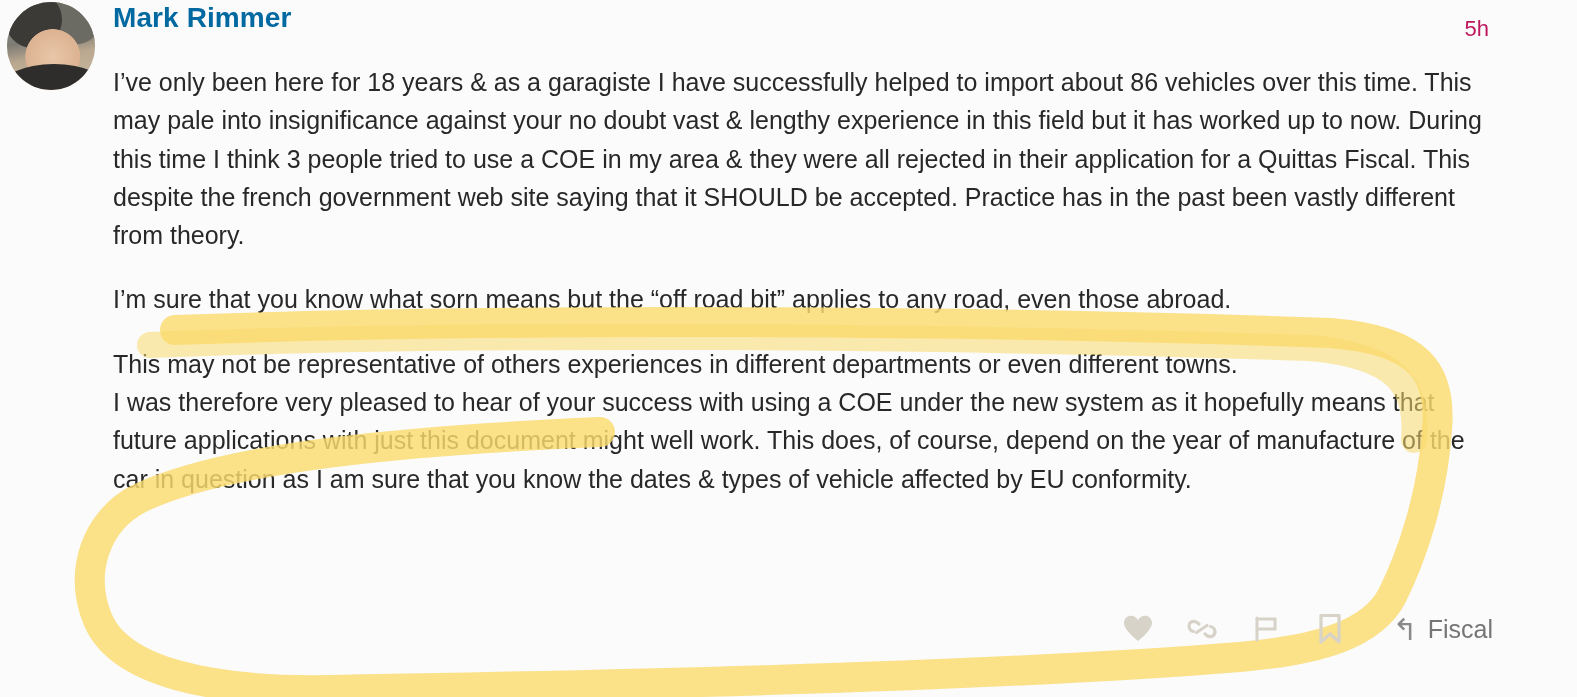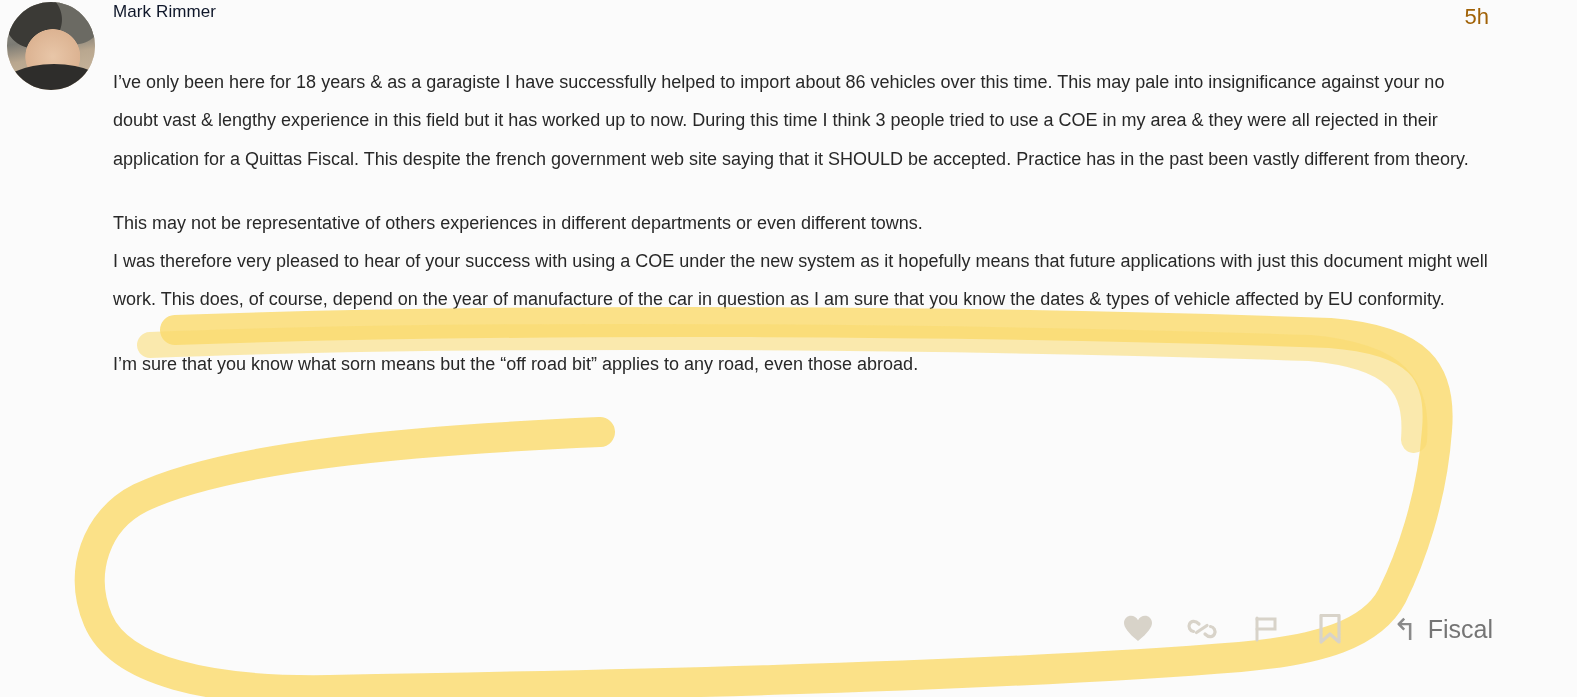--- a/index.html
+++ b/index.html
@@ -52,40 +52,40 @@
     height: 36px;
     background: #2e2d2b;
     border-radius: 50% 50% 0 0 / 70% 70% 0 0;
   }
 
   
   .username {
     position: absolute;
     left: 113px;
     top: 2px;
-    font-size: 17px;
-    font-weight: normal;
-    color: #0f172a;
+    font-size: 28px;
+    font-weight: bold;
+    color: #0369a1;
     letter-spacing: 0.1px;
   }
   .timestamp {
     position: absolute;
     right: 88px;
-    top: 4px;
+    top: 16px;
     font-size: 22px;
-    color: #a16207;
+    color: #be185d;
   }
 
   
   .body {
     position: absolute;
     left: 113px;
     top: 63px;
     width: 1378px;
-    font-size: 18px;
+    font-size: 25px;
     line-height: 38.3px;
     color: #282828;
   }
   .body p {
     margin: 0 0 26px 0;
   }
   .body p:last-child { margin-bottom: 0; }
 
   
   .actions {
@@ -142,23 +142,23 @@
   <div class="avatar">
     <div class="face"></div>
     <div class="shirt"></div>
   </div>
 
   <div class="username">Mark Rimmer</div>
   <div class="timestamp">5h</div>
 
   <div class="body">
     <p>I’ve only been here for 18 years &amp; as a garagiste I have successfully helped to import about 86 vehicles over this time. This may pale into insignificance against your no doubt vast &amp; lengthy experience in this field but it has worked up to now. During this time I think 3 people tried to use a COE in my area &amp; they were all rejected in their application for a Quittas Fiscal. This despite the french government web site saying that it SHOULD be accepted. Practice has in the past been vastly different from theory.</p>
+    <p>I’m sure that you know what sorn means but the “off road bit” applies to any road, even those abroad.</p>
     <p style="white-space: pre-line;">This may not be representative of others experiences in different departments or even different towns.
 I was therefore very pleased to hear of your success with using a COE under the new system as it hopefully means that future applications with just this document might well work. This does, of course, depend on the year of manufacture of the car in question as I am sure that you know the dates &amp; types of vehicle affected by EU conformity.</p>
-    <p>I’m sure that you know what sorn means but the “off road bit” applies to any road, even those abroad.</p>
   </div>
 
   <svg class="highlight-layer" viewBox="0 0 1577 697" preserveAspectRatio="none">
     <g fill="none" stroke="#fada6e" stroke-opacity="0.82" stroke-width="30" stroke-linecap="round" stroke-linejoin="round">
       <path d="M175 330 C 520 318, 980 320, 1330 333 C 1420 340, 1442 372, 1437 430
                C 1432 500, 1410 560, 1392 596 C 1372 634, 1320 650, 1240 657
                C 980 678, 560 686, 330 690 C 210 692, 120 672, 98 620
                C 78 572, 96 520, 140 498 C 230 455, 420 440, 600 432"></path>
       <path d="M150 345 C 470 332, 960 336, 1310 348 C 1398 356, 1418 386, 1414 440" stroke-width="26" stroke-opacity="0.55"></path>
     </g>

